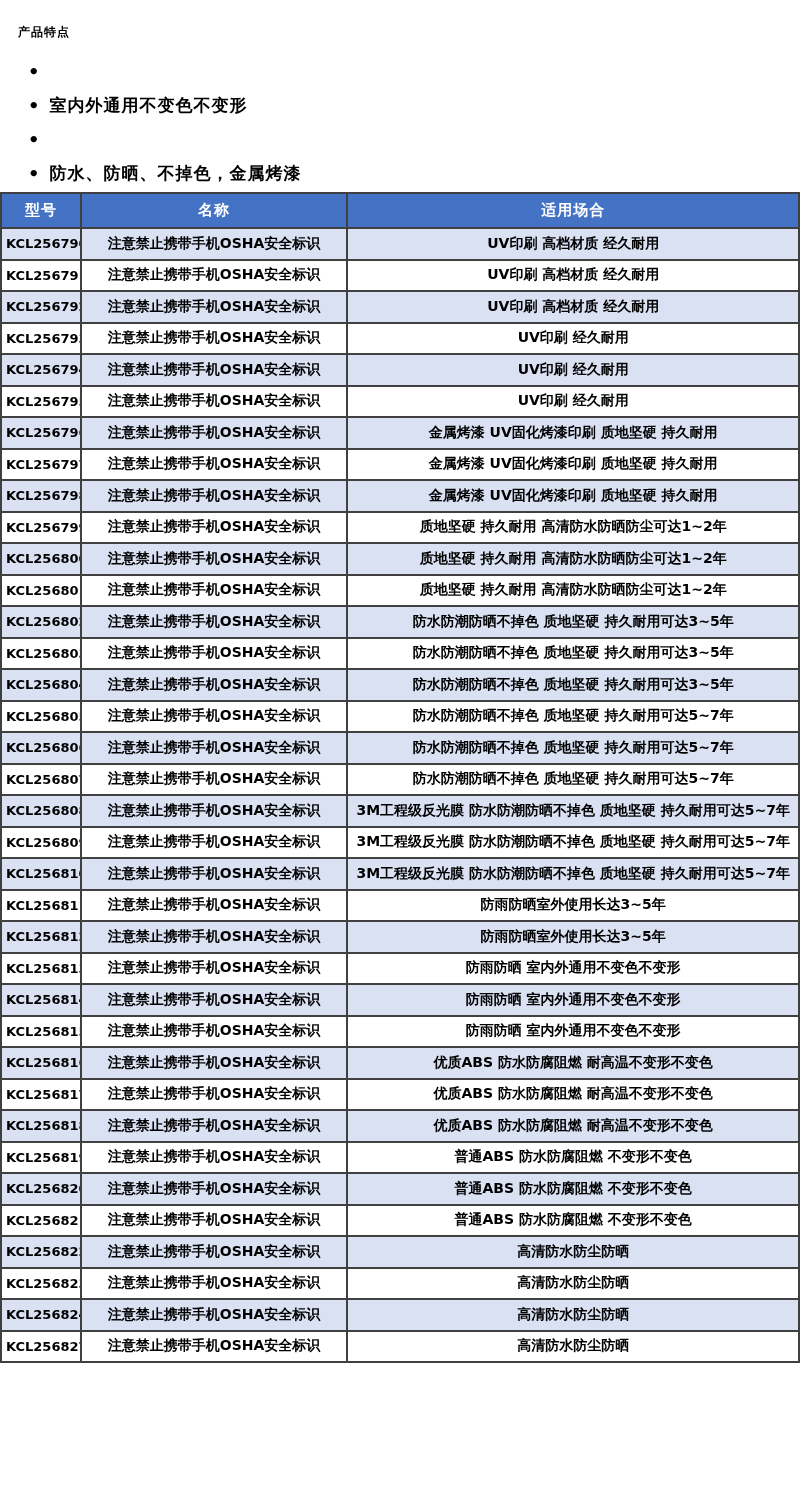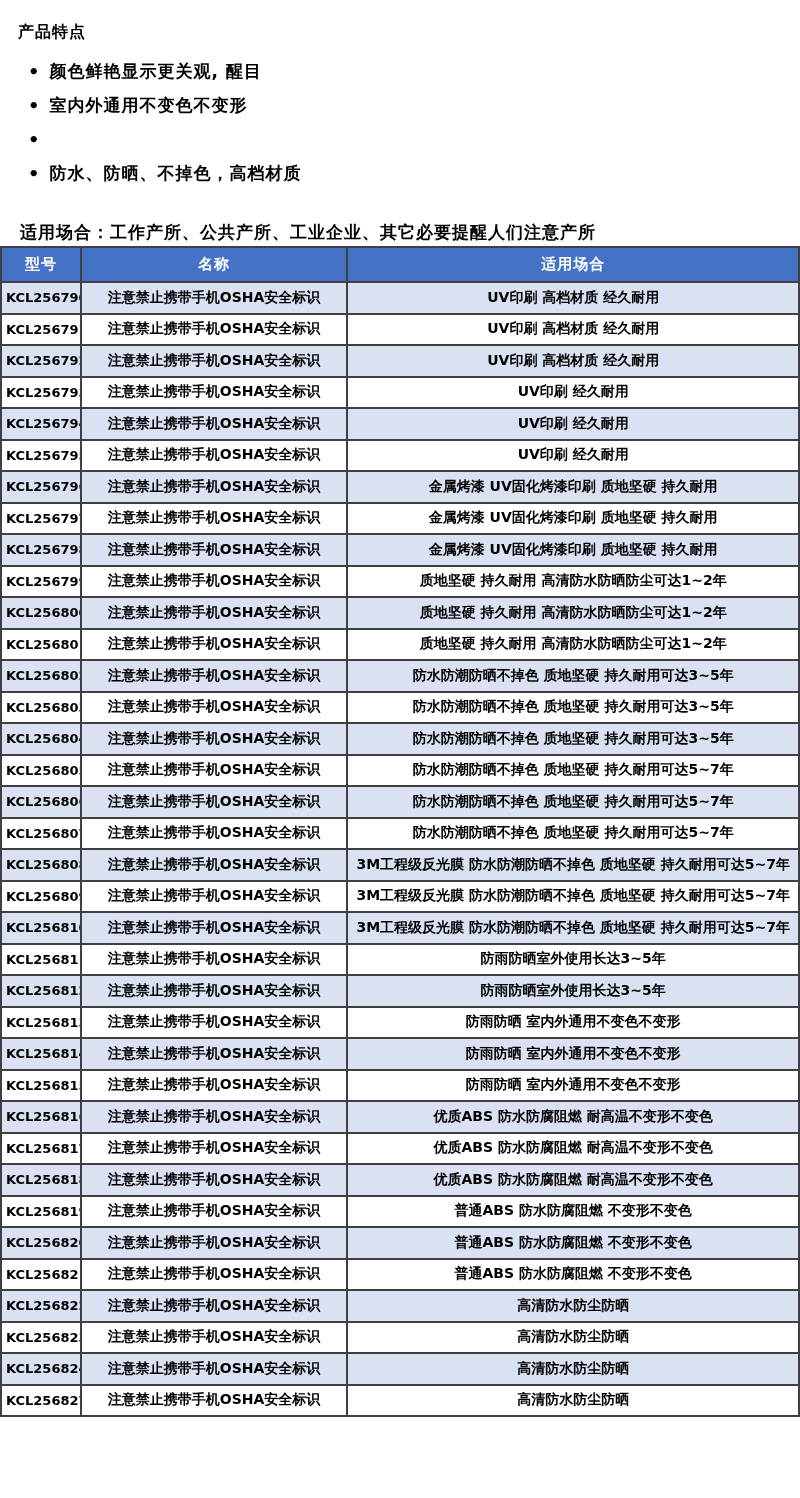--- a/index.html
+++ b/index.html
@@ -15,21 +15,21 @@
     color: #000000;
     overflow: hidden;
   }
   .page { width: 800px; }
 
   
   .features {
     padding: 20px 10px 0 18px;
   }
   .features-title {
-    font-size: 16px;
+    font-size: 12px;
     line-height: 24px;
     letter-spacing: 1px;
   }
   .bullets {
     list-style: none;
     margin: 10px 0 0 0;
     padding: 0 0 0 10px;
   }
   .bullets li {
     font-size: 17px;
@@ -89,37 +89,35 @@
 </head>
 <body>
 
 <div class="page">
 
   <div class="features">
     <div class="features-title">产品特点</div>
     <ul class="bullets">
       <li>
         <span class="dot">•</span>
-        <span>颜色鲜艳显示更关观, 醒目</span>
       </li>
       <li>
         <span class="dot">•</span>
         <span>室内外通用不变色不变形</span>
       </li>
       <li>
         <span class="dot">•</span>
       </li>
       <li>
         <span class="dot">•</span>
-        <span>防水、防晒、不掉色，高档材质</span>
+        <span>防水、防晒、不掉色，金属烤漆</span>
       </li>
     </ul>
   </div>
 
-  <div class="applicable">适用场合：工作产所、公共产所、工业企业、其它必要提醒人们注意产所</div>
 
   <table class="spec-table">
     <colgroup>
       <col style="width:10%">
       <col style="width:33.4%">
       <col style="width:56.6%">
     </colgroup>
     <thead>
       <tr>
         <th>型号</th>

